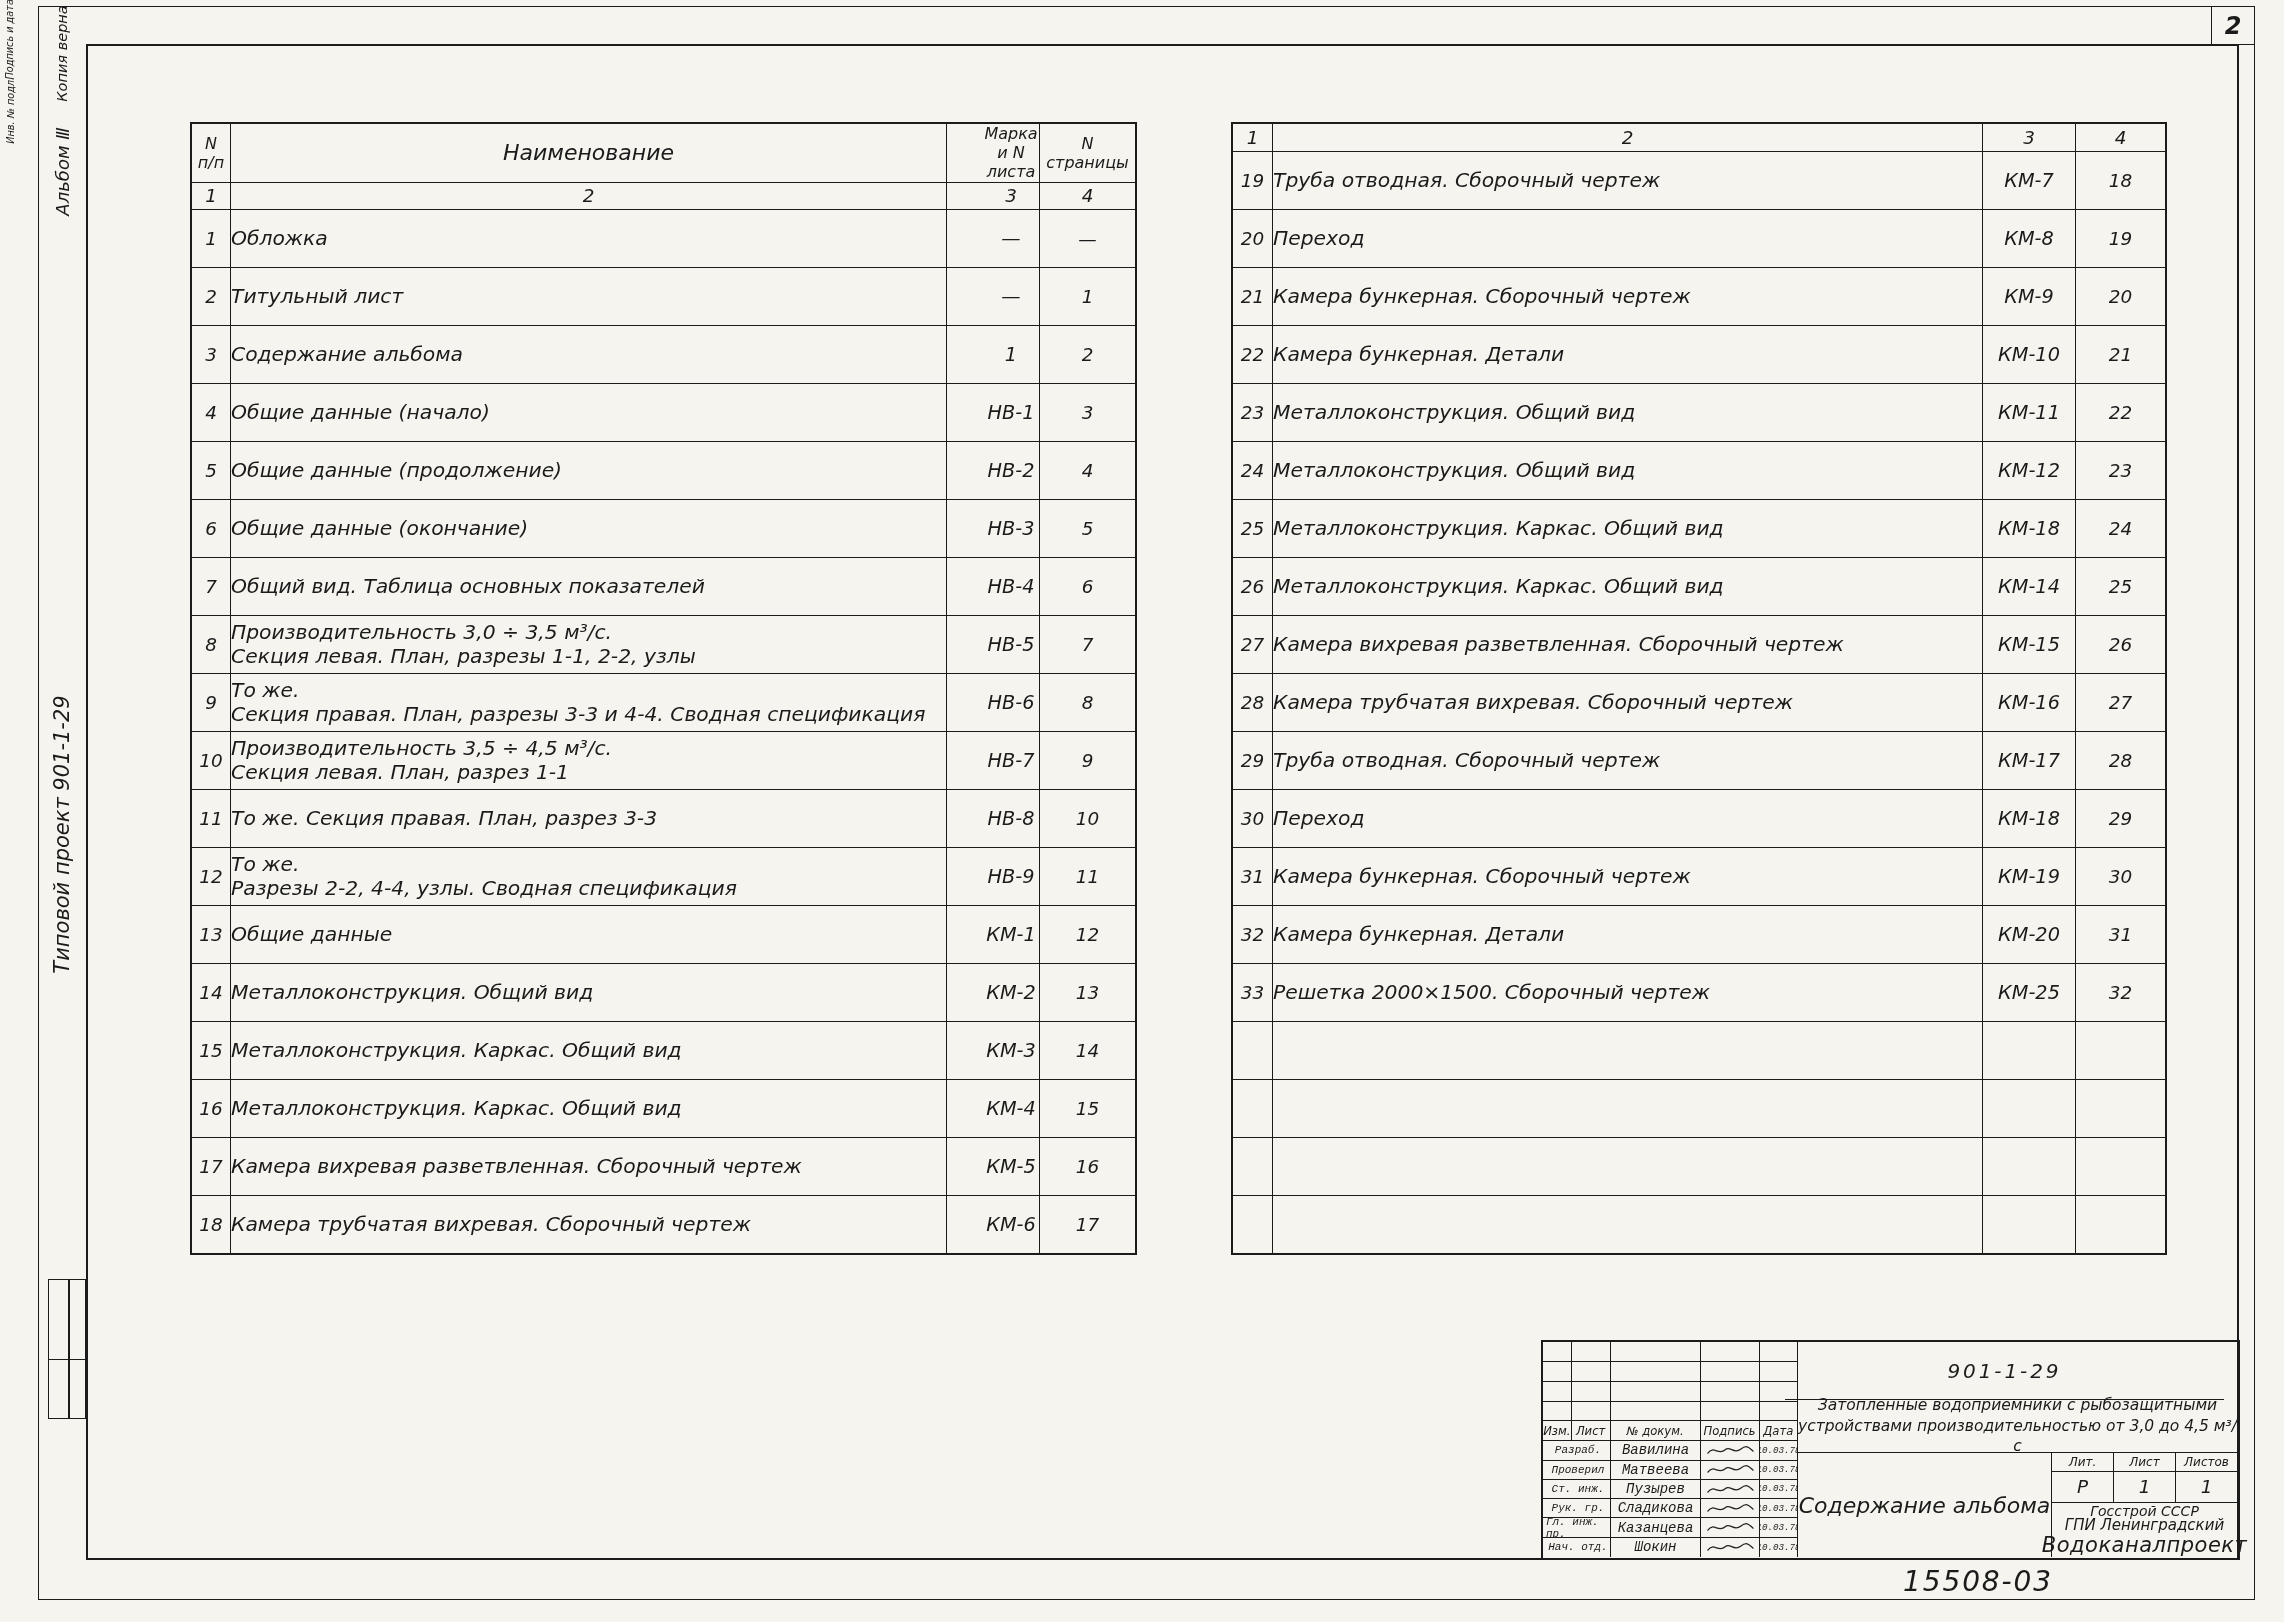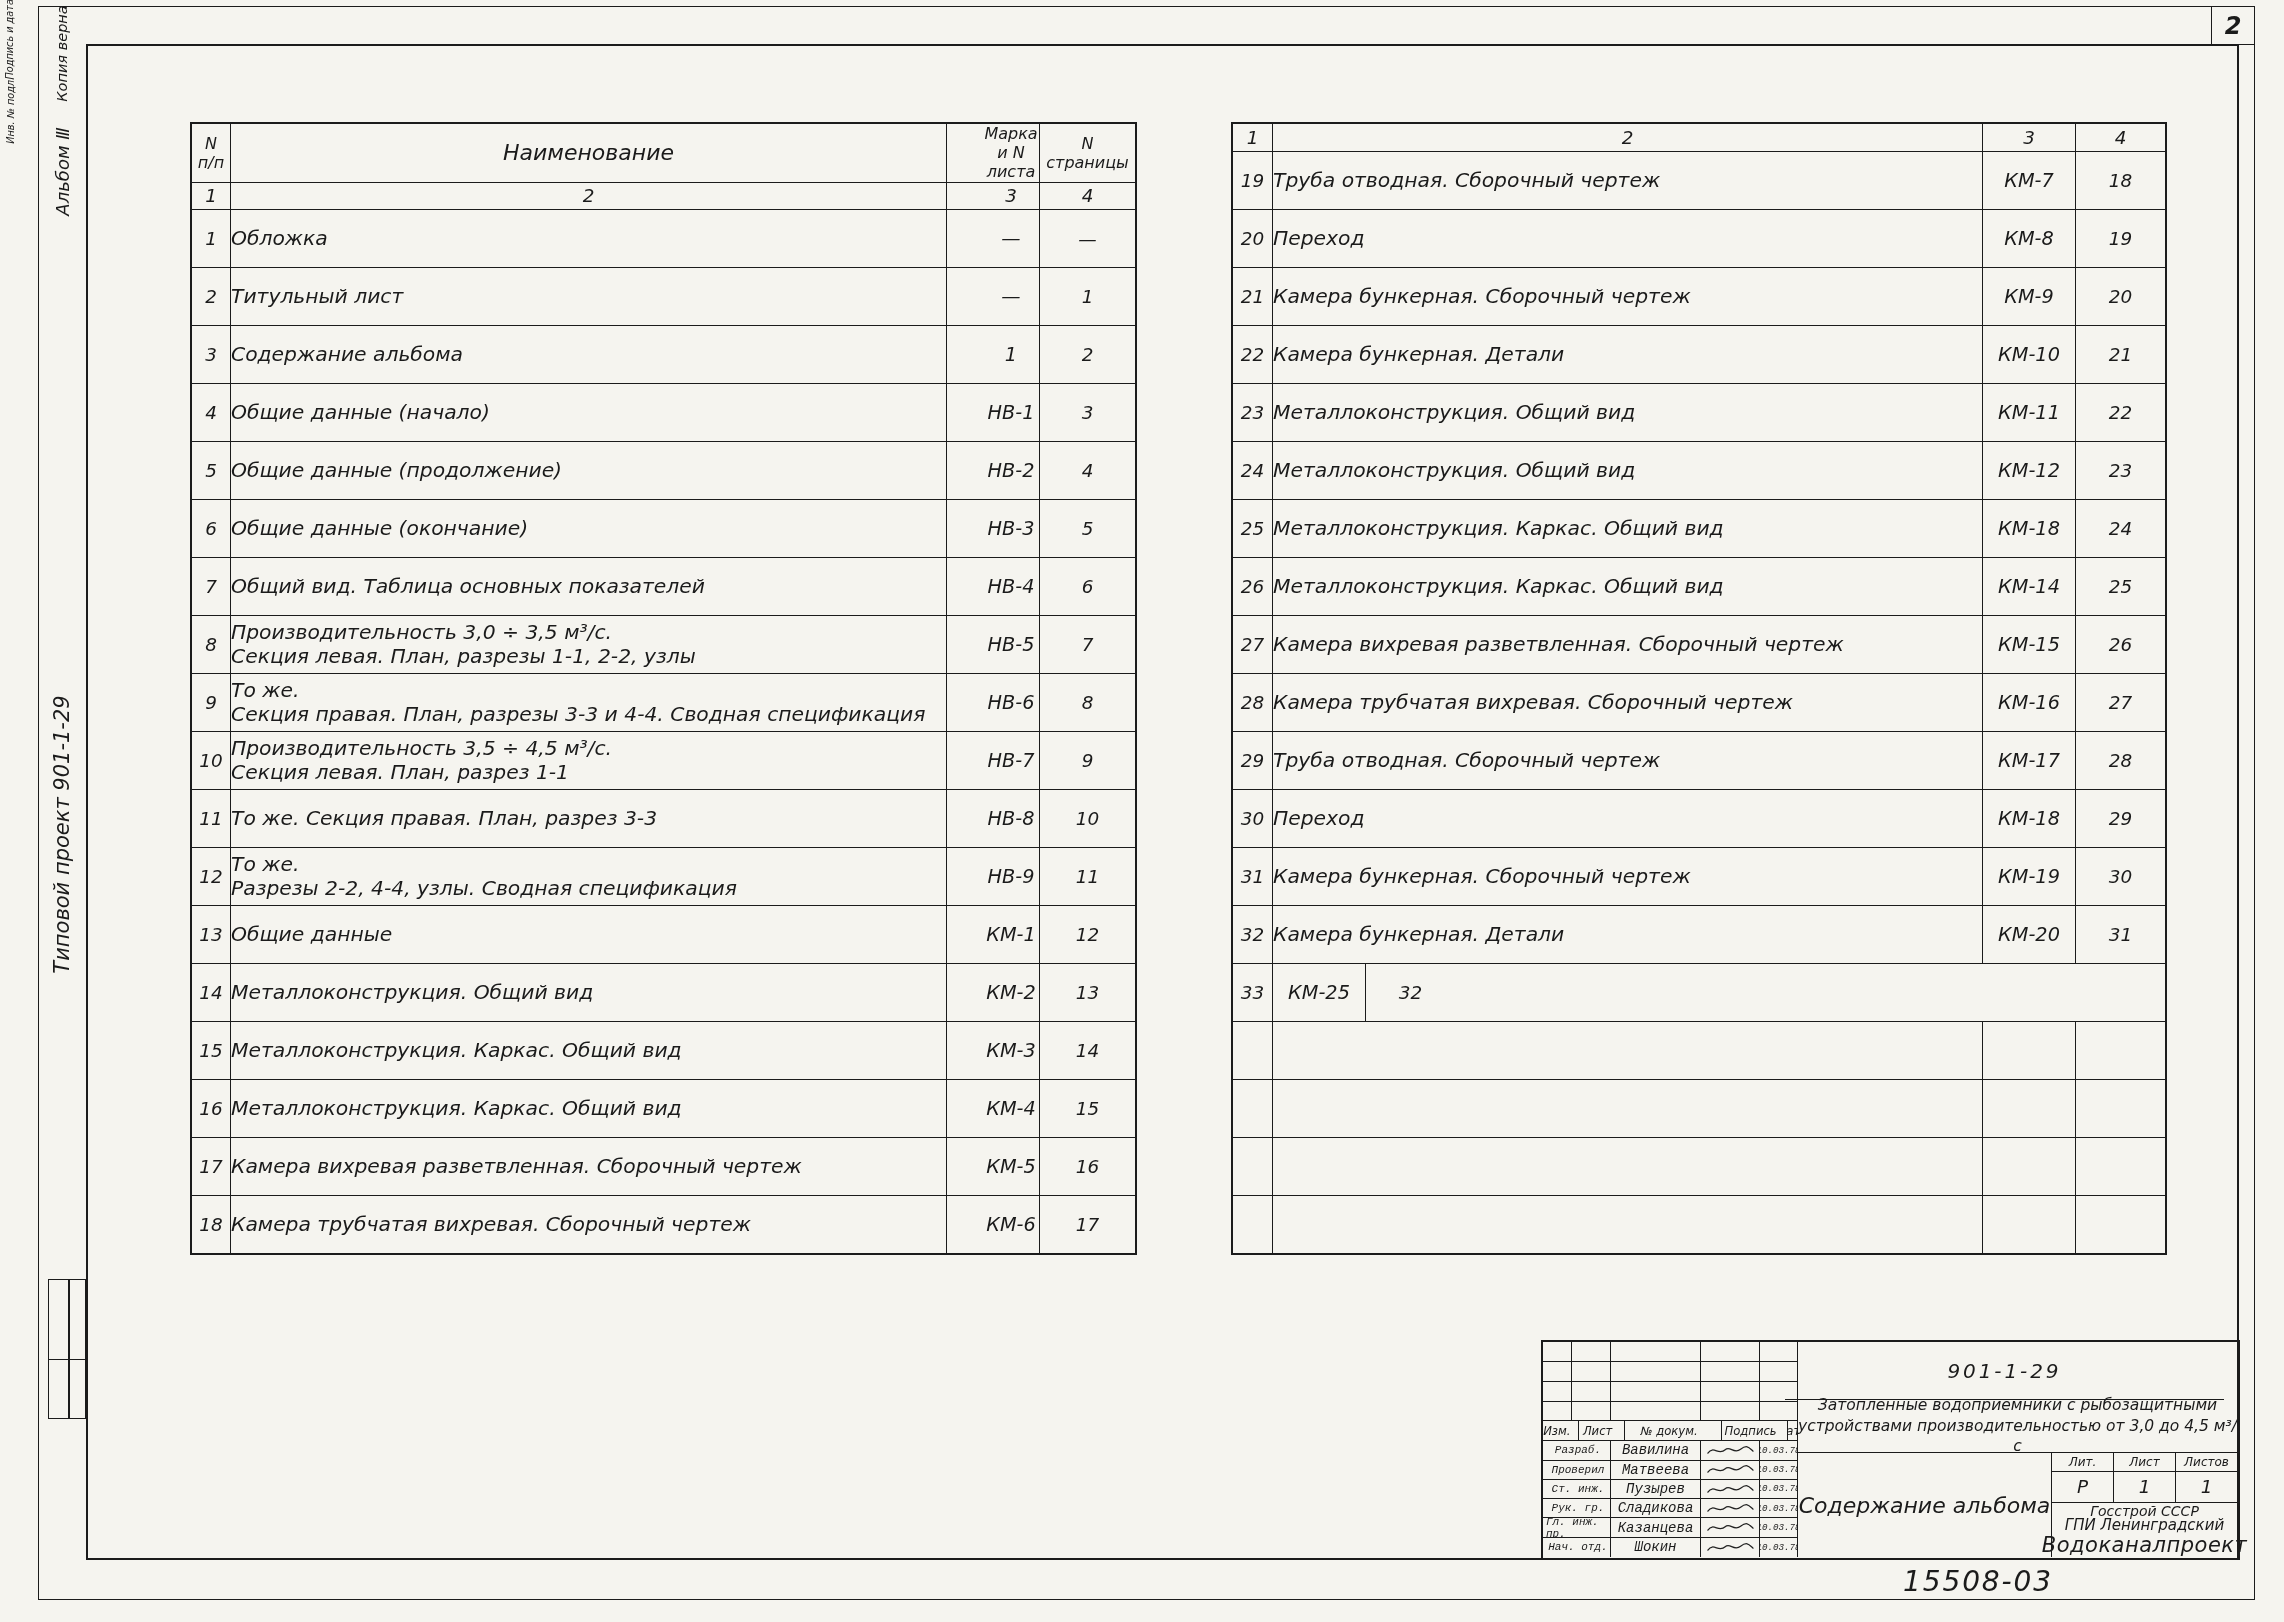--- a/index.html
+++ b/index.html
@@ -87,21 +87,21 @@
   .trow .c.mark span{font-size:19.3px;}
   
   .tb{
     position:absolute;left:1541px;top:1340px;width:699px;height:220px;
     border:2.4px solid var(--ink);box-sizing:border-box;
   }
   .tb *{box-sizing:border-box;}
   .sigtable{position:absolute;left:0;top:0;width:255px;height:215px;border-right:1.5px solid var(--ink);display:flex;flex-direction:column;}
   .arow,.hrow,.srow{display:flex;border-bottom:1.5px solid var(--ink);}
   .arow{height:20px;}
-  .hrow{height:20px;gap:7px;}
+  .hrow{height:20px;}
   .srow{height:19.3px;font-family:Liberation Mono, monospace;}
   .srow:last-child{border-bottom:none;}
   .acell{border-left:1.5px solid var(--ink);height:100%;}
   .acell:first-child{border-left:none;}
   .a1{width:27.6px;}.a2{width:39px;}.a3{width:90px;}.a4{width:59px;}.a5{flex:1;}
   .hrow .acell,.srow .acell{display:flex;align-items:center;justify-content:center;overflow:hidden;}
   .hrow .acell{font-size:11.6px;}
   .s-role{width:67px;font-size:11px;justify-content:flex-start;padding-left:2.9px;}
   .s-name{width:90px;font-size:14px;border-left:1.5px solid var(--ink);}
   .s-sig{width:59px;border-left:1.5px solid var(--ink);}
@@ -671,20 +671,23 @@
             <span>КМ-20</span>
           </div>
     <div class="c page">
             <span>31</span>
           </div>
   </div>
         <div class="trow">
     <div class="c num">
             <span>33</span>
           </div>
+    <div class="c name">
+            <span>Решетка  2000×1500.  Сборочный  чертеж</span>
+          </div>
     <div class="c mark">
             <span>КМ-25</span>
           </div>
     <div class="c page">
             <span>32</span>
           </div>
   </div>
         <div class="trow">
     <div class="c num">
             <span></span>

